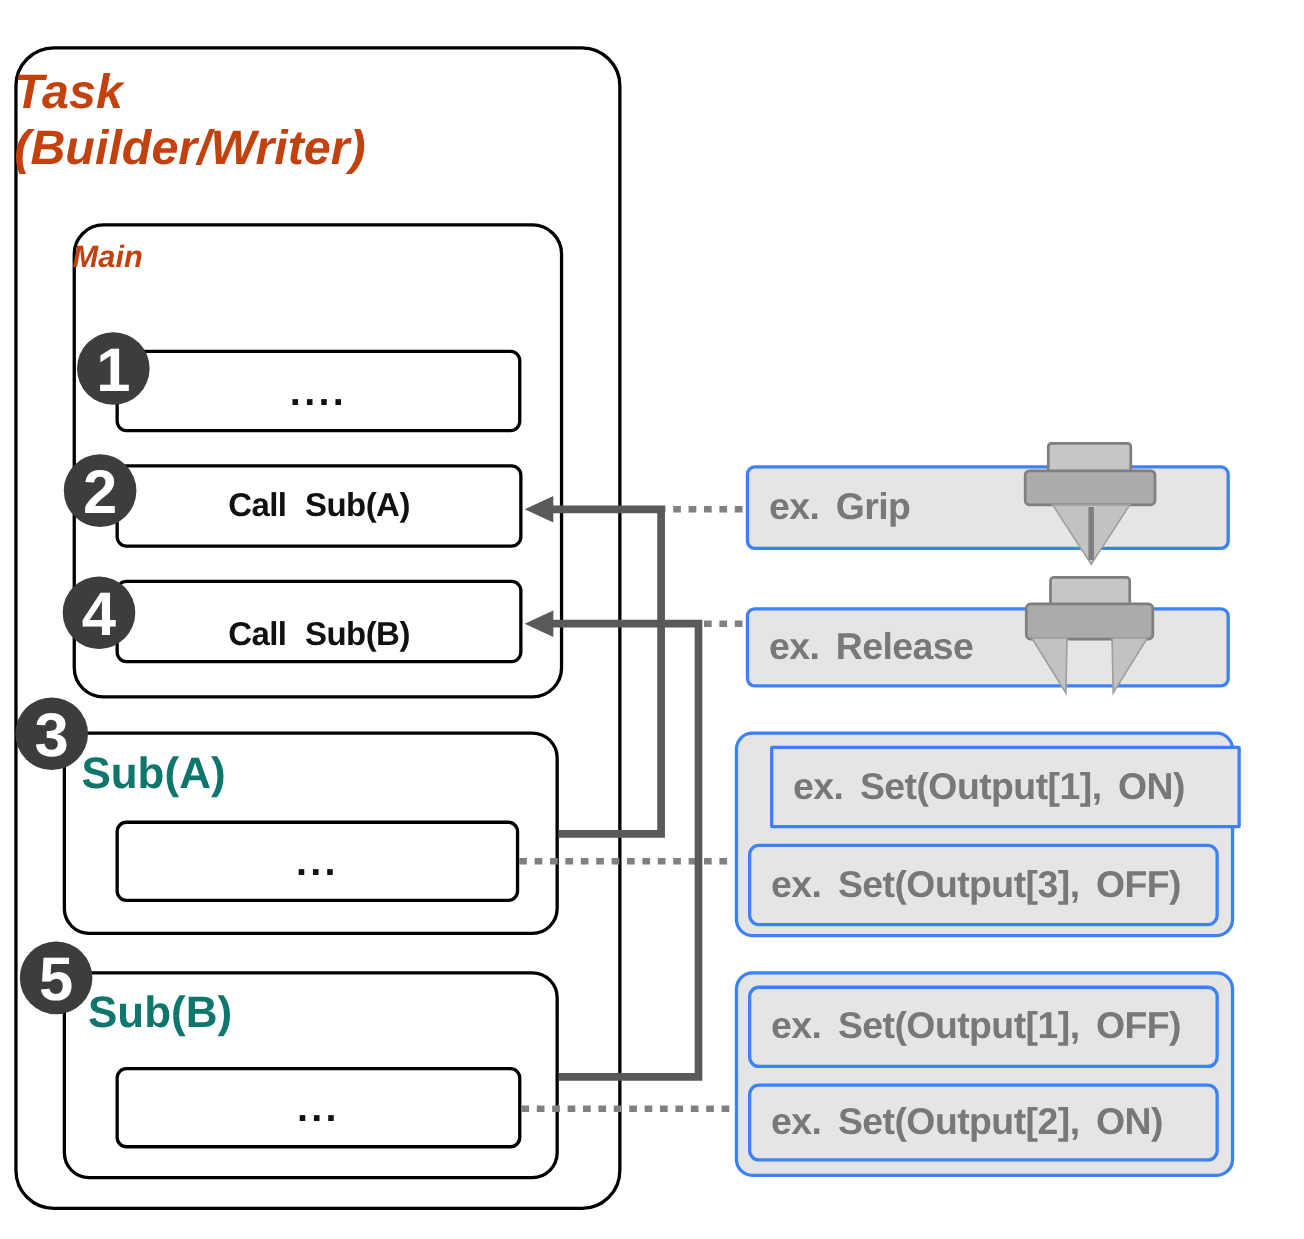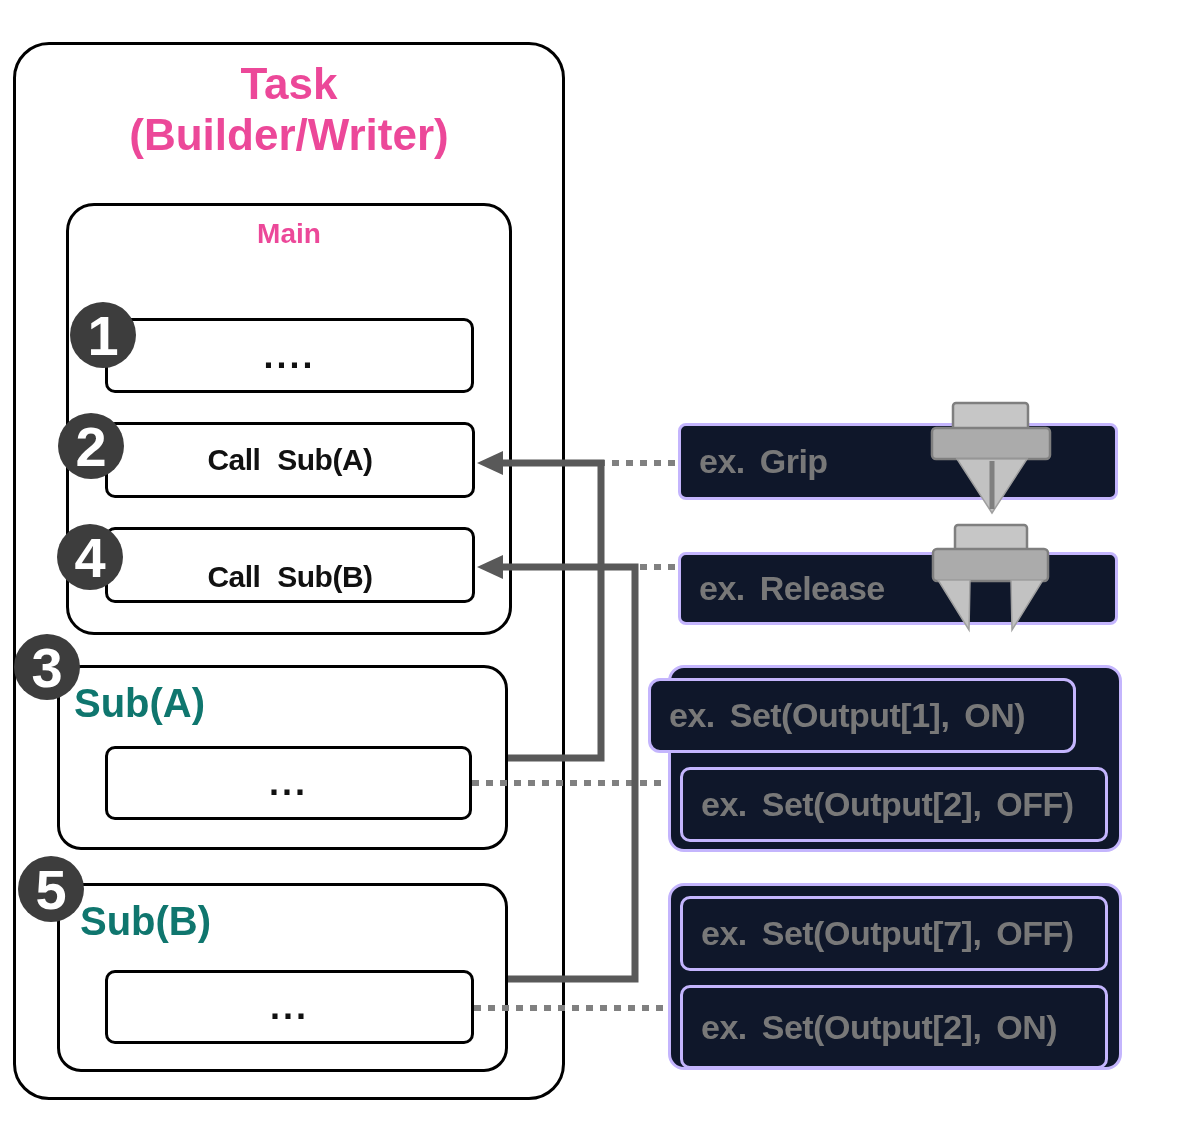--- a/index.html
+++ b/index.html
@@ -6,38 +6,38 @@
   body{width:1185px;height:1126px;position:relative;font-family:"Liberation Sans",sans-serif;}
   .canvas{position:absolute;left:0;top:0;width:1185px;height:1126px;background:#ffffff;overflow:hidden;}
 
   
   .bbox{position:absolute;background:#ffffff;border:3px solid #000000;box-sizing:border-box;}
   .round-lg{border-radius:36px;}
   .round-md{border-radius:24px;}
   .round-sm{border-radius:10px;}
 
   
-  .title{position:absolute;color:#ec4899;font-weight:700;text-align:center;z-index:2;}
+  .title{position:absolute;color:#c2410c;font-weight:700;text-align:left;z-index:2;font-style:italic;}
   .task-title{font-size:44px;line-height:1.16;}
   .main-title{font-size:28px;}
   .sub-title{position:absolute;color:#0f766e;font-weight:700;font-size:40px;z-index:2;}
 
   
   .step-label{position:absolute;display:flex;align-items:center;justify-content:center;
               color:#111111;font-weight:700;z-index:2;box-sizing:border-box;}
   .call{font-size:30px;word-spacing:9px;letter-spacing:-0.5px;}
   .dots{font-size:36px;letter-spacing:3px;}
 
   
   .badge{position:absolute;width:66px;height:66px;border-radius:50%;background:#3d3d3d;
          color:#ffffff;font-weight:700;font-size:56px;display:flex;align-items:center;
          justify-content:center;z-index:3;}
 
   
-  .gbox{position:absolute;background:#0f172a;border:3px solid #c4b5fd;box-sizing:border-box;z-index:1;}
+  .gbox{position:absolute;background:#e5e5e5;border:3px solid #3b82f6;box-sizing:border-box;z-index:1;}
   .gbox-label{position:absolute;inset:0;display:flex;align-items:center;
               color:#787878;font-weight:700;font-size:34px;padding-left:18px;
               letter-spacing:-0.5px;word-spacing:6px;white-space:nowrap;}
 
   .overlay{position:absolute;left:0;top:0;z-index:4;pointer-events:none;}
   .icon{position:absolute;z-index:5;}
 </style>
 </head>
 <body>
 
@@ -79,32 +79,32 @@
 
   <div class="gbox" style="left:678px;top:423px;width:440px;height:77px;border-radius:8px;">
     <div class="gbox-label">ex. Grip</div>
   </div>
 
   <div class="gbox" style="left:678px;top:552px;width:440px;height:73px;border-radius:8px;">
     <div class="gbox-label">ex. Release</div>
   </div>
 
   <div class="gbox" style="left:668px;top:665px;width:454px;height:187px;border-radius:16px;"></div>
-  <div class="gbox" style="left:648px;top:678px;width:428px;height:75px;border-radius:12px;">
+  <div class="gbox" style="left:700px;top:678px;width:428px;height:75px;border-radius:2px;">
     <div class="gbox-label">ex. Set(Output[1], ON)</div>
   </div>
   <div class="gbox" style="left:680px;top:767px;width:428px;height:75px;border-radius:10px;">
-    <div class="gbox-label">ex. Set(Output[2], OFF)</div>
+    <div class="gbox-label">ex. Set(Output[3], OFF)</div>
   </div>
 
   <div class="gbox" style="left:668px;top:883px;width:454px;height:187px;border-radius:16px;"></div>
   <div class="gbox" style="left:680px;top:896px;width:428px;height:75px;border-radius:10px;">
-    <div class="gbox-label">ex. Set(Output[7], OFF)</div>
+    <div class="gbox-label">ex. Set(Output[1], OFF)</div>
   </div>
-  <div class="gbox" style="left:680px;top:985px;width:428px;height:84px;border-radius:10px;">
+  <div class="gbox" style="left:680px;top:985px;width:428px;height:71px;border-radius:10px;">
     <div class="gbox-label">ex. Set(Output[2], ON)</div>
   </div>
 
   <svg class="overlay" width="1185" height="1126" viewBox="0 0 1185 1126">
 
     <line x1="500" y1="463" x2="678" y2="463" stroke="#808080" stroke-width="6" stroke-dasharray="7 7"></line>
     <line x1="500" y1="567" x2="678" y2="567" stroke="#808080" stroke-width="6" stroke-dasharray="7 7"></line>
     <line x1="472" y1="783" x2="668" y2="783" stroke="#808080" stroke-width="6" stroke-dasharray="7 7"></line>
     <line x1="474" y1="1008" x2="668" y2="1008" stroke="#808080" stroke-width="6" stroke-dasharray="7 7"></line>
 

